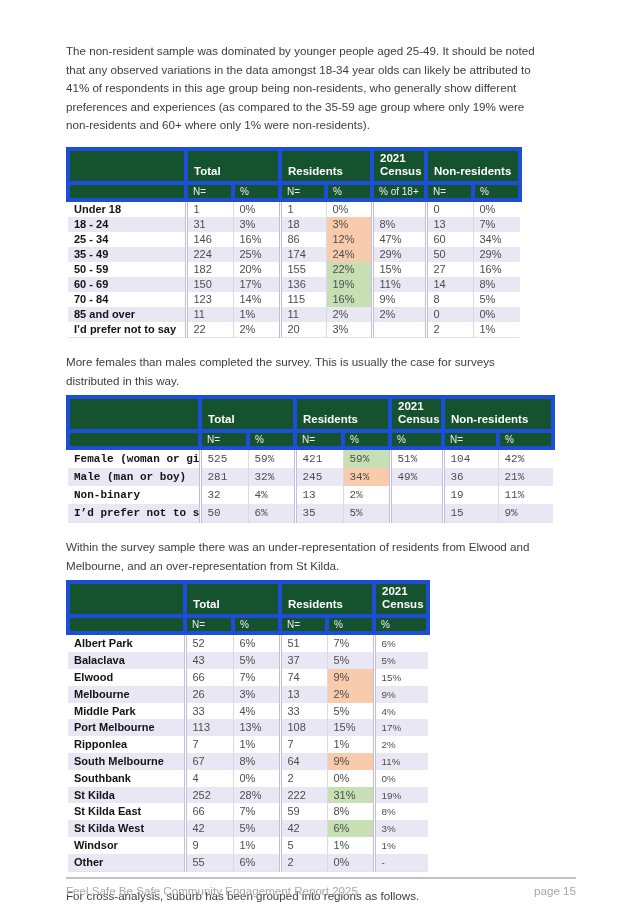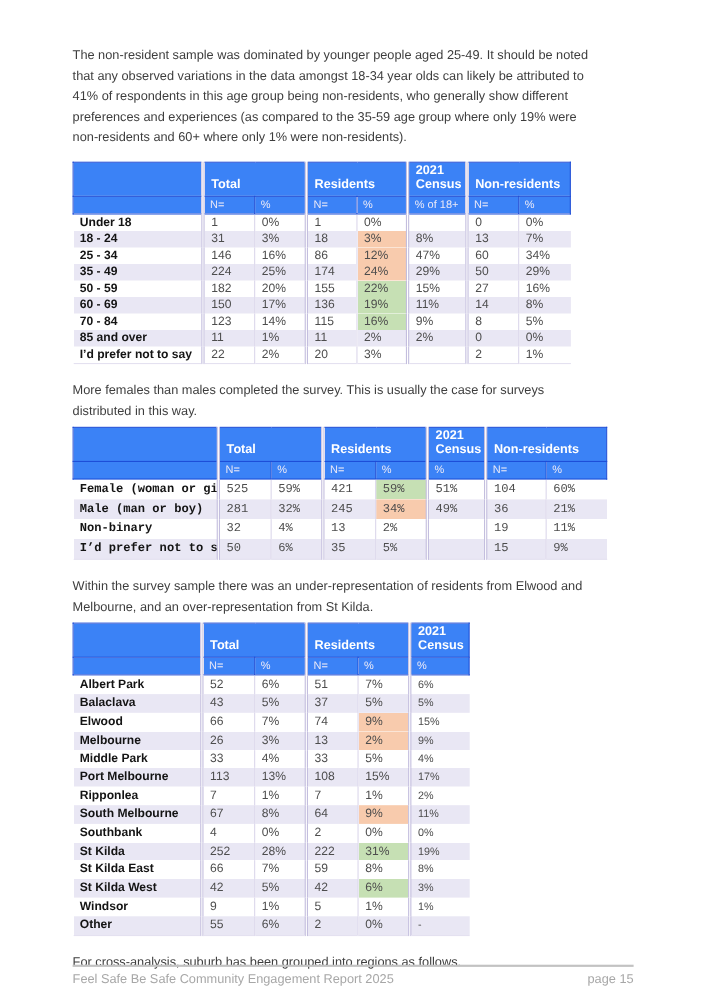--- a/index.html
+++ b/index.html
@@ -25,21 +25,21 @@
   table {
     border-collapse: collapse;
     table-layout: fixed;
     font-size: 11px;
     color: #4d4d4d;
     border-bottom: 1px solid #e4e1f0;
   }
   th, td { padding: 1px 6px; text-align: left; overflow: hidden; }
 
   
-  thead th { background: #3b82f6; border: 1px solid #1d4ed8; }
+  thead th { background: #14532d; border: 4px solid #1d4ed8; }
   thead tr.grp th {
     color: #ffffff; font-weight: bold; font-size: 11.5px;
     height: 30px; vertical-align: bottom; line-height: 13px; padding-bottom: 3px;
   }
   thead tr.sub th {
     color: #eceaf7; font-weight: normal; font-size: 10px;
     height: 16px; white-space: nowrap; padding: 1px 5px;
   }
 
   
@@ -237,21 +237,21 @@
         </thead>
         <tbody>
           <tr>
             <th>Female (woman or girl)</th>
             <td class="gs">525</td>
             <td>59%</td>
             <td class="gs">421</td>
             <td class="hl-green">59%</td>
             <td class="gs">51%</td>
             <td class="gs">104</td>
-            <td>60%</td>
+            <td>42%</td>
           </tr>
           <tr>
             <th>Male (man or boy)</th>
             <td class="gs">281</td>
             <td>32%</td>
             <td class="gs">245</td>
             <td class="hl-orange">34%</td>
             <td class="gs">49%</td>
             <td class="gs">36</td>
             <td>21%</td>

